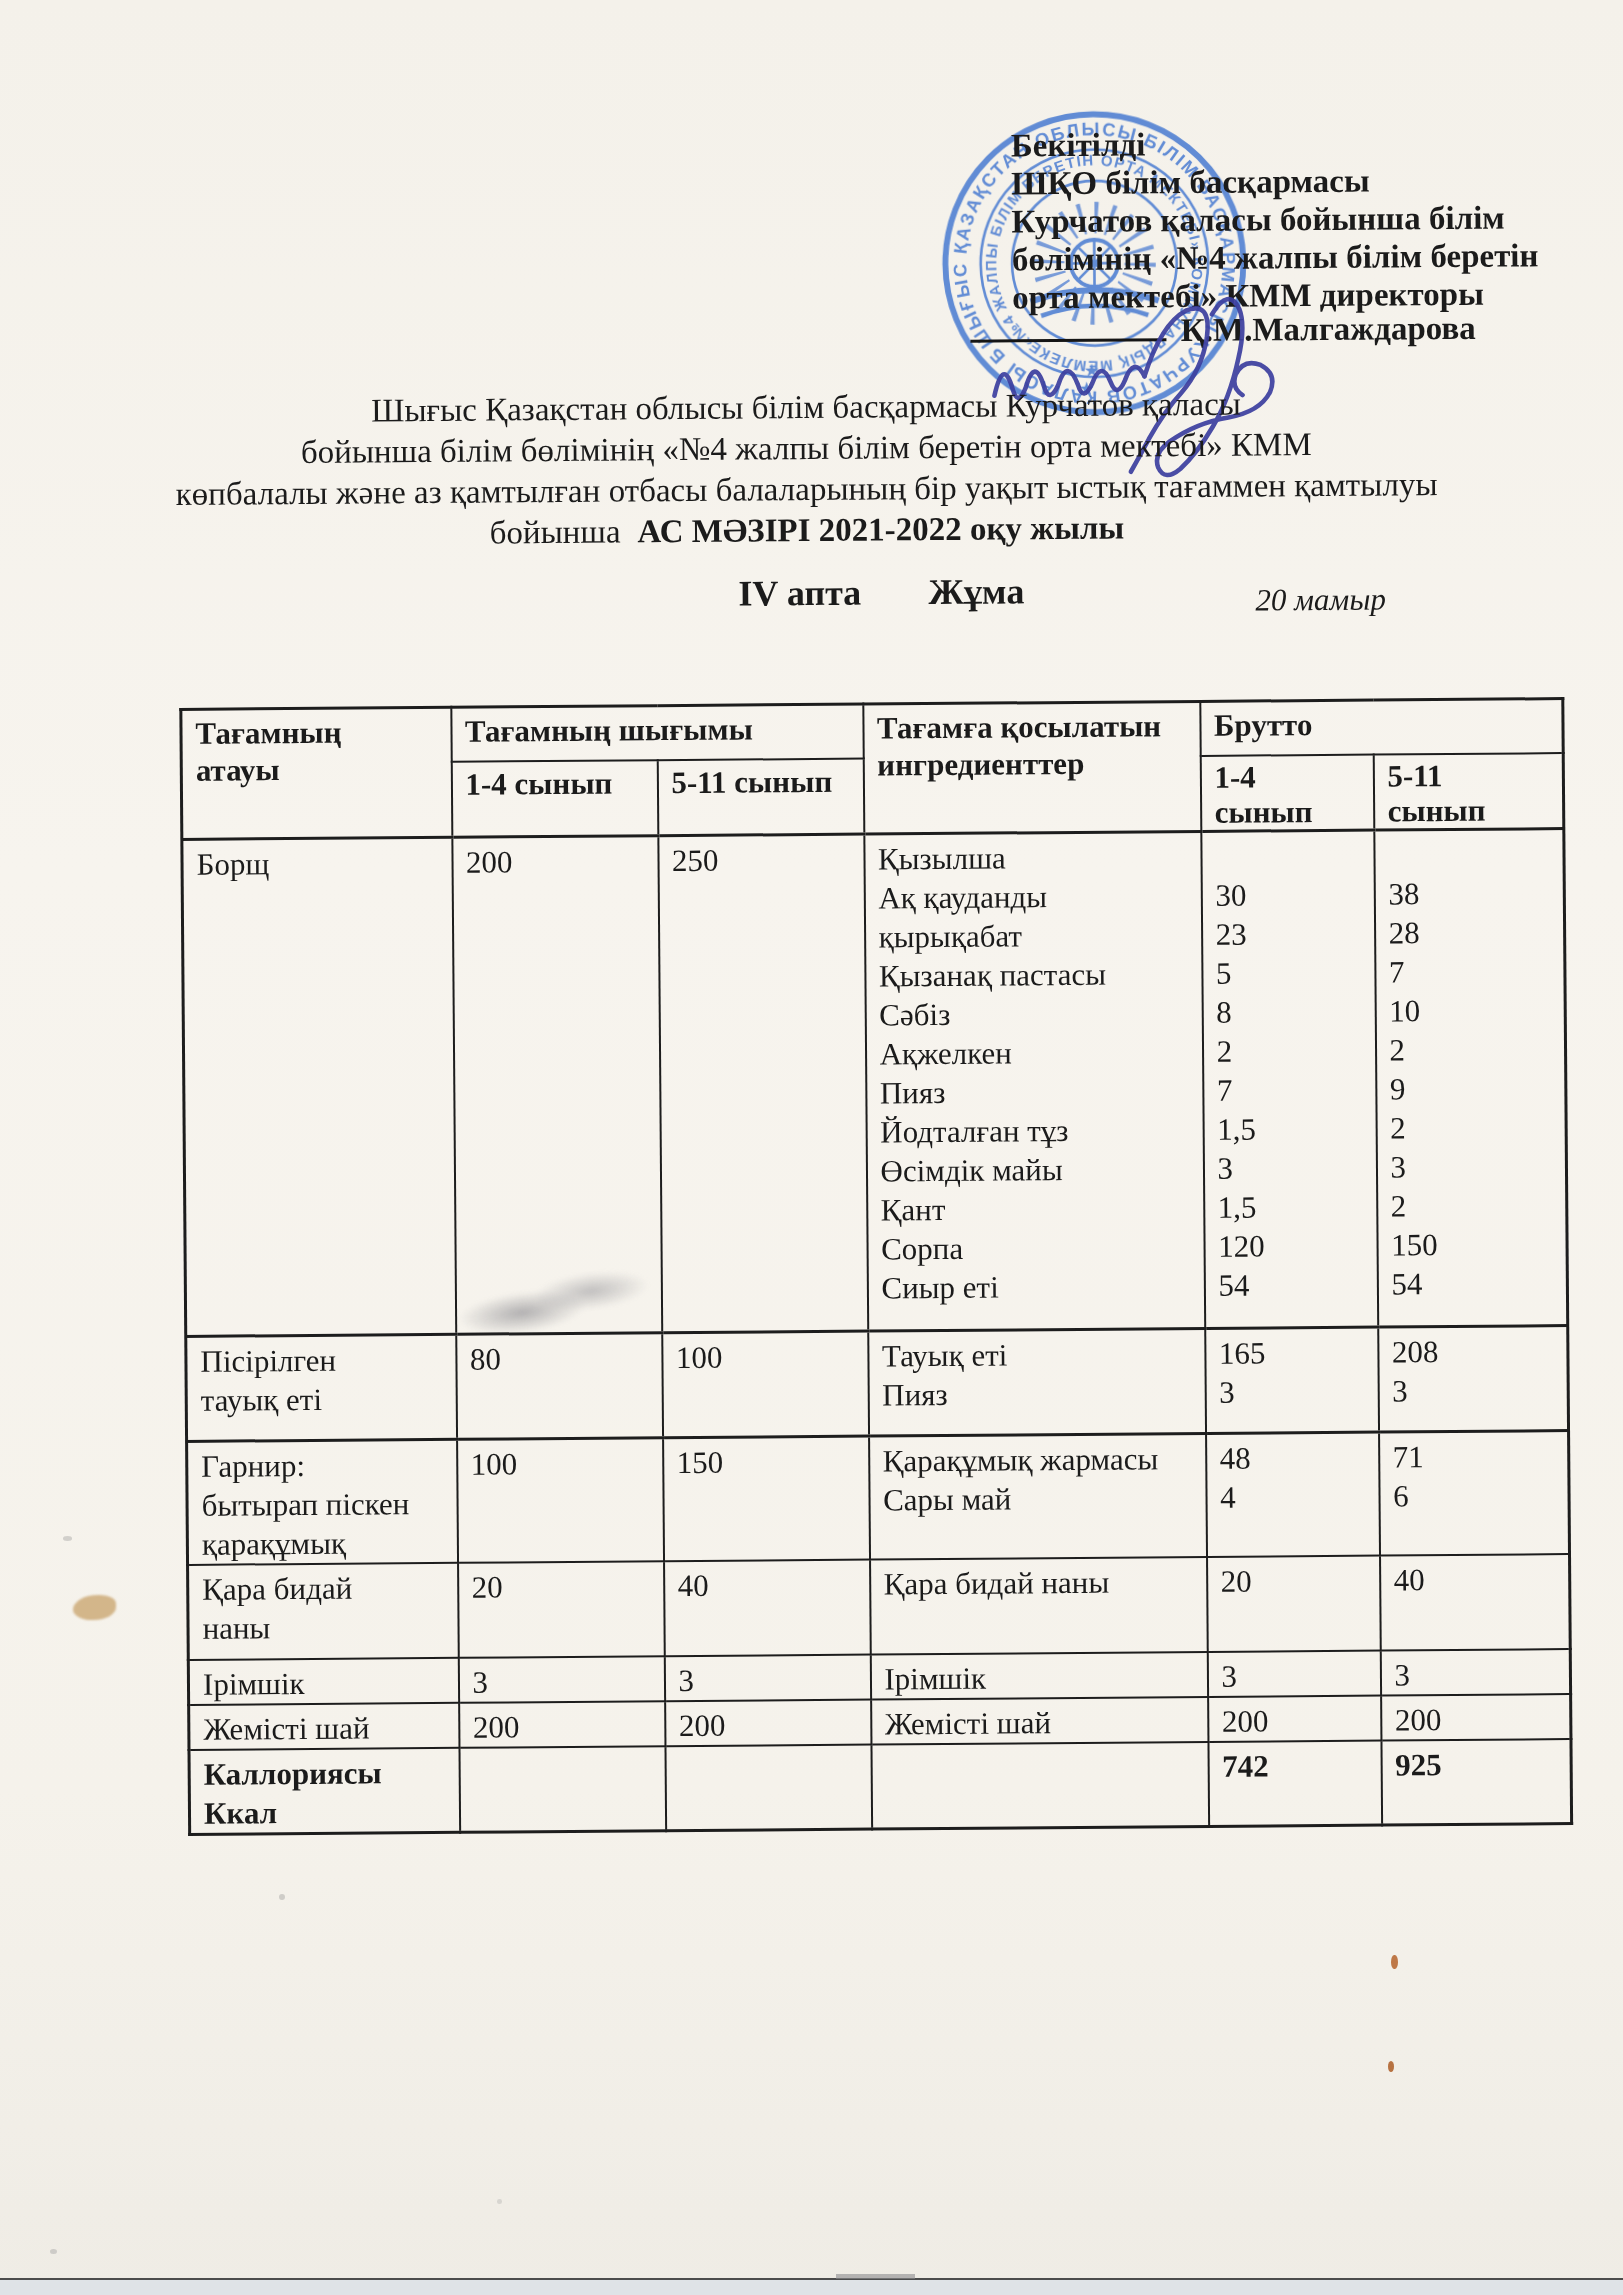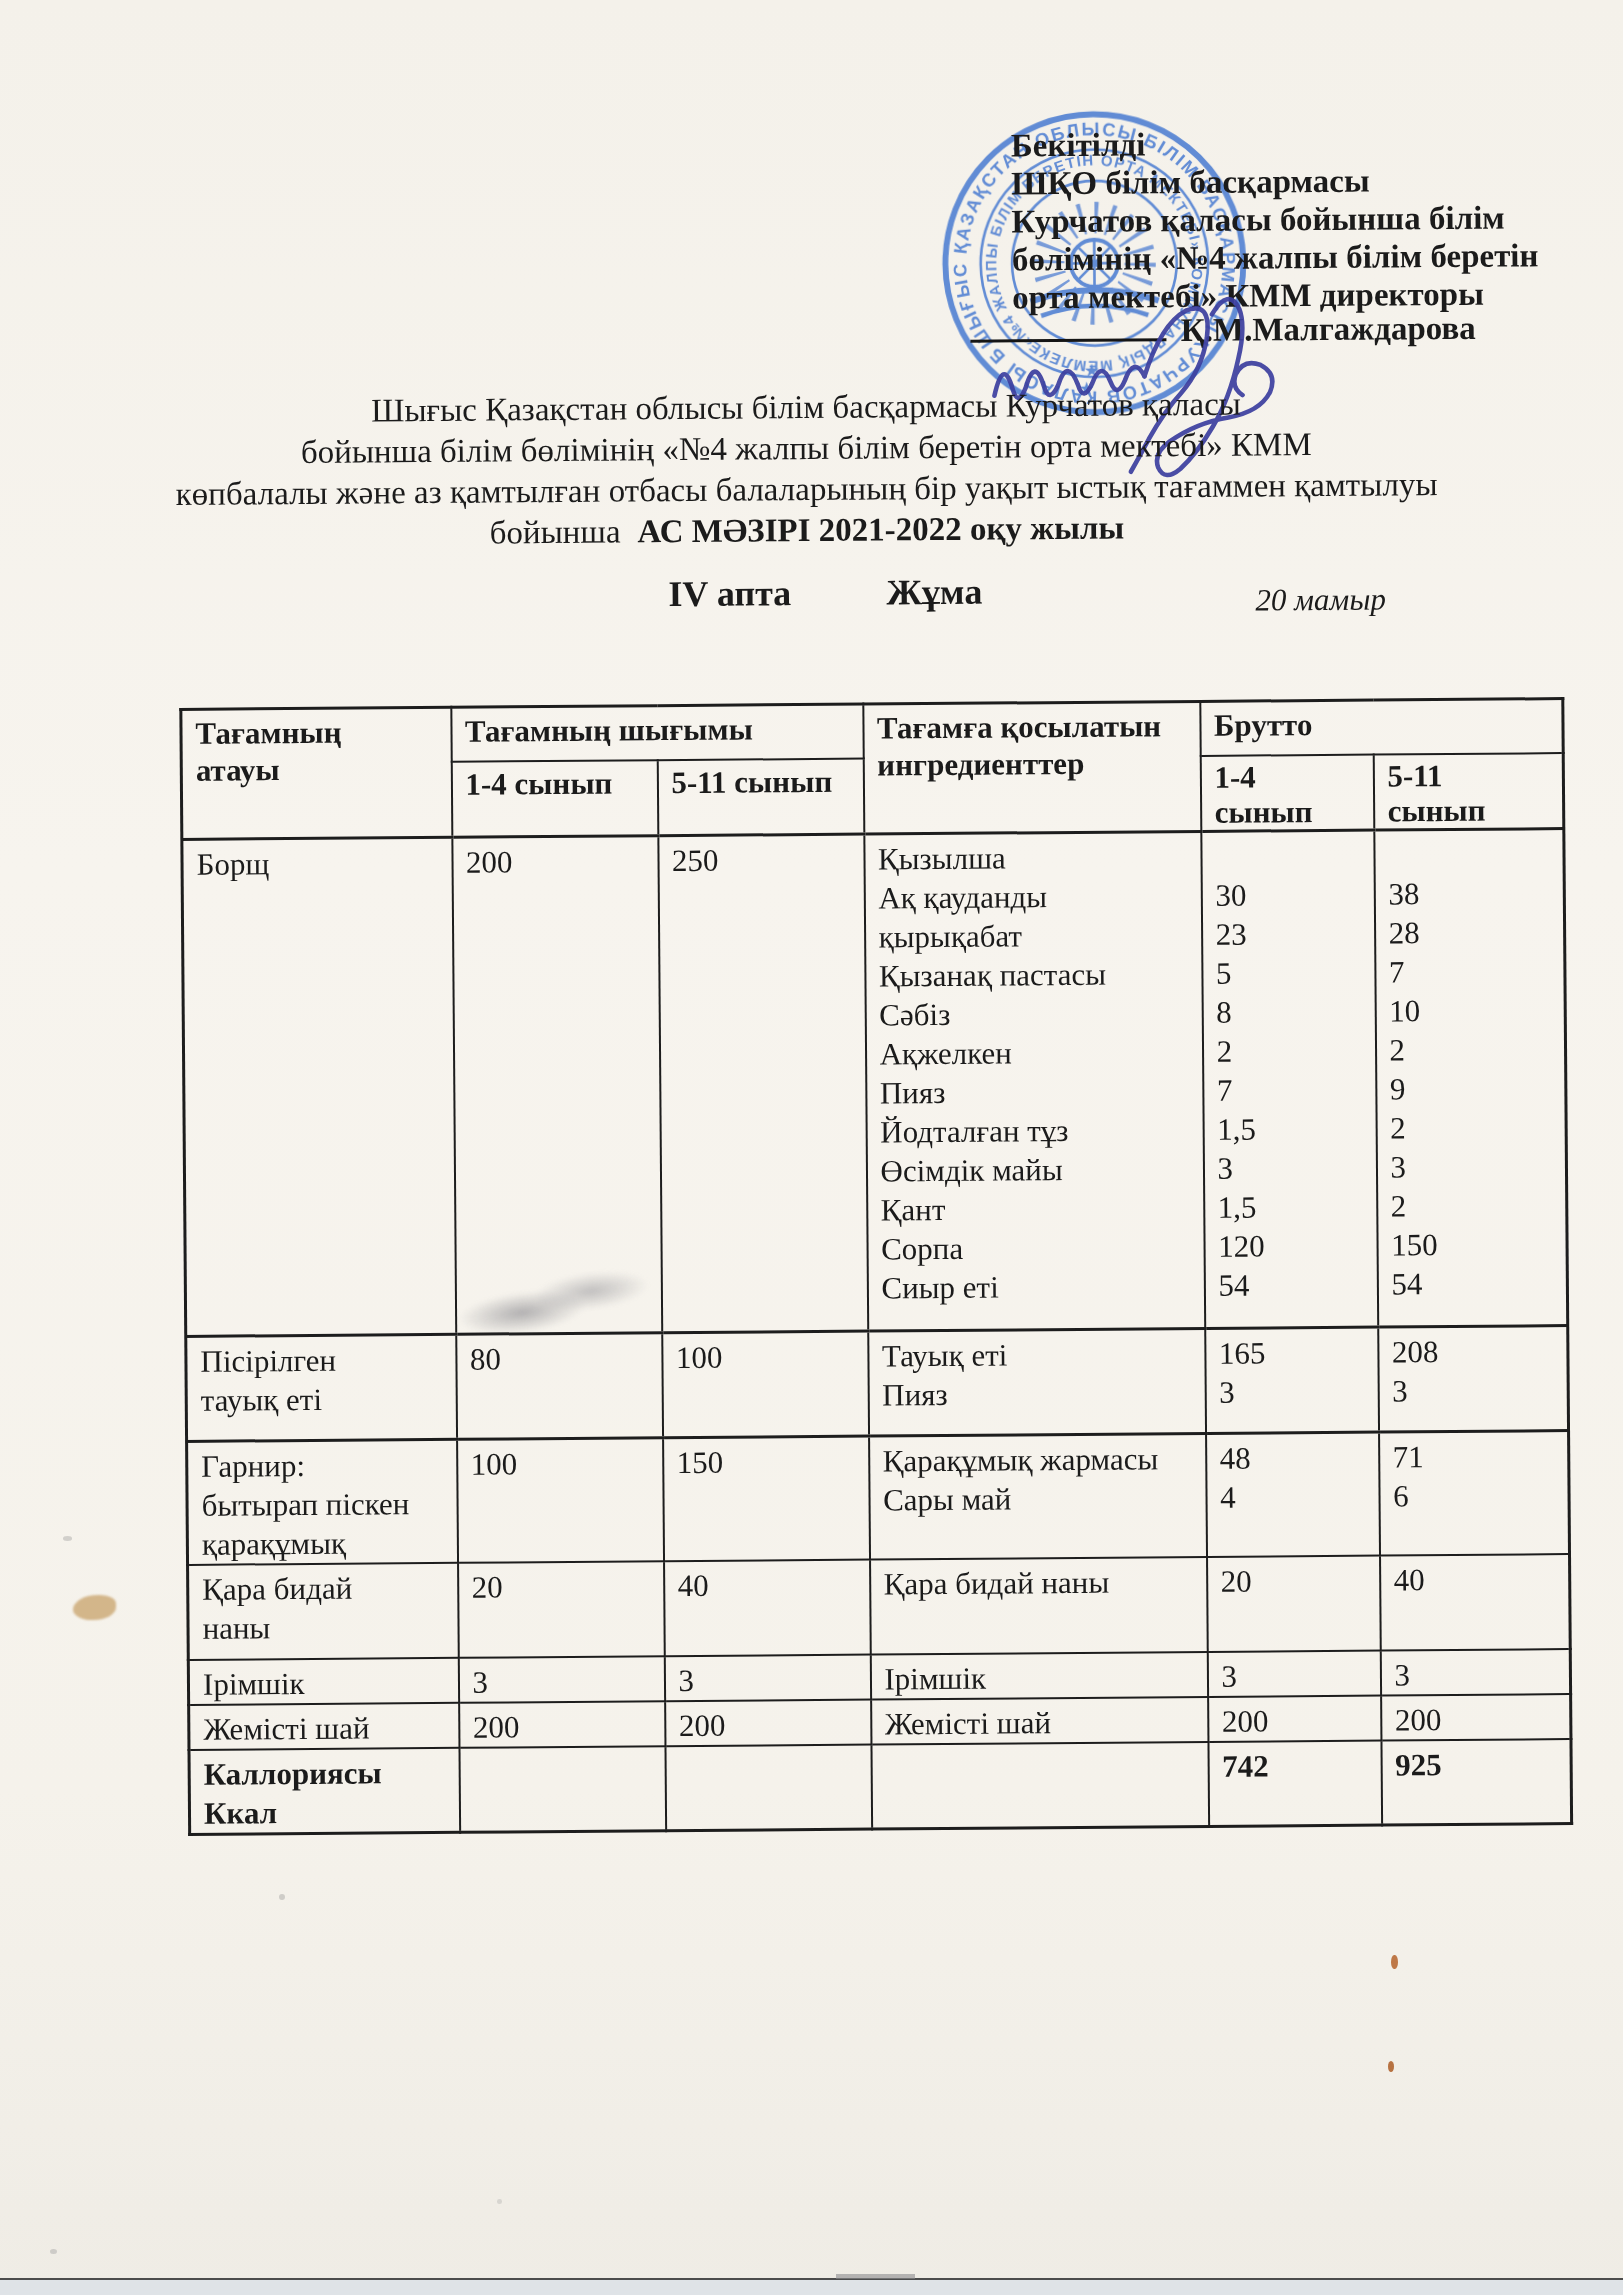--- a/index.html
+++ b/index.html
@@ -26,22 +26,22 @@
   
   .signature{position:absolute;left:985px;top:281px;width:366px;height:222px;}
 
   
   .doc-title{position:absolute;left:13px;top:387px;width:1596px;text-align:center;
         font-size:33px;line-height:41px;}
   .doc-title .b{font-weight:bold;}
   .doc-title .gap{display:inline-block;width:17px;}
 
   .subtitle{position:absolute;left:0;top:572px;width:1623px;height:52px;font-size:36px;font-weight:bold;}
-  .subtitle .week{position:absolute;left:672px;}
-  .subtitle .day{position:absolute;left:890px;}
+  .subtitle .week{position:absolute;left:742px;}
+  .subtitle .day{position:absolute;left:932px;}
   .subtitle .date{position:absolute;left:1259px;top:14.4px;font-size:31px;font-weight:normal;font-style:italic;}
 
   
   .menu-table{position:absolute;left:182px;top:703px;border-collapse:collapse;table-layout:fixed;
         width:1382px;border:3.3px solid #1d1d1d;}
   .menu-table td{border:2px solid #1d1d1d;vertical-align:top;padding:3.9px 10.5px 0 13px;
         font-size:31px;line-height:39px;overflow:visible;}
   .menu-table .hdr{font-weight:bold;line-height:37px;}
   .menu-table .sub{line-height:35px;}
   .menu-table tr.rule-strong td{border-top-width:3.3px;}

